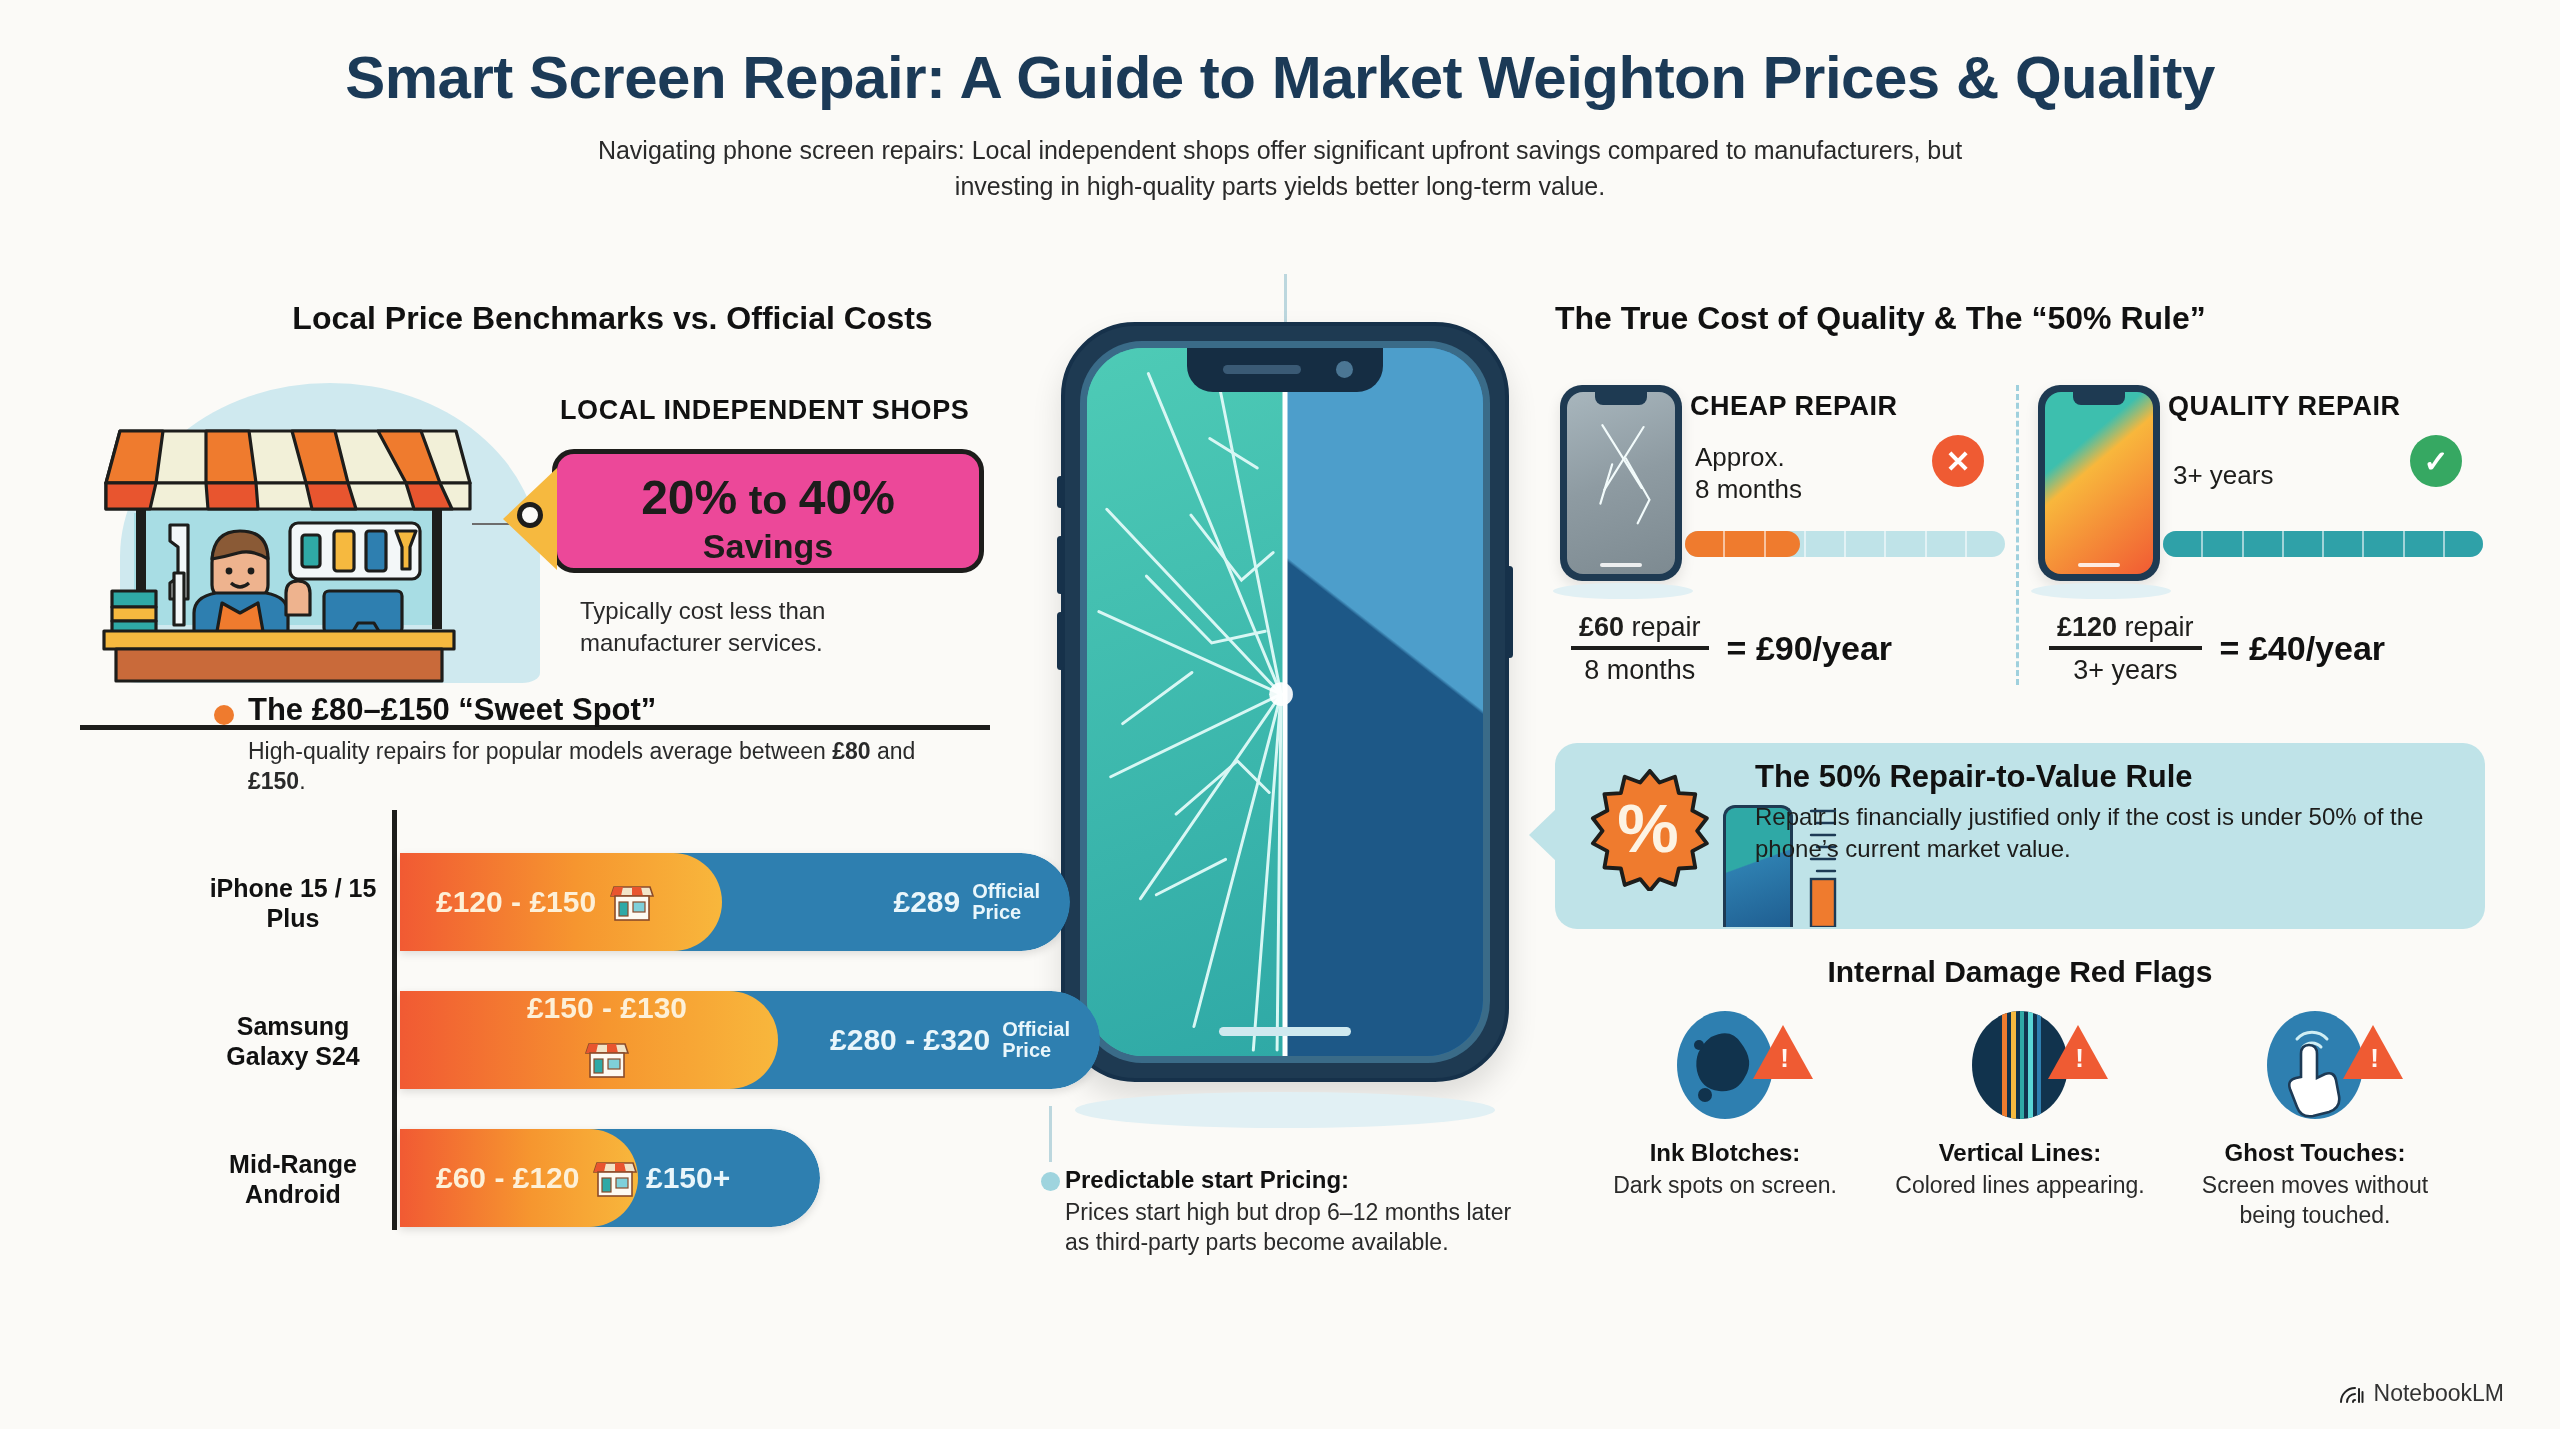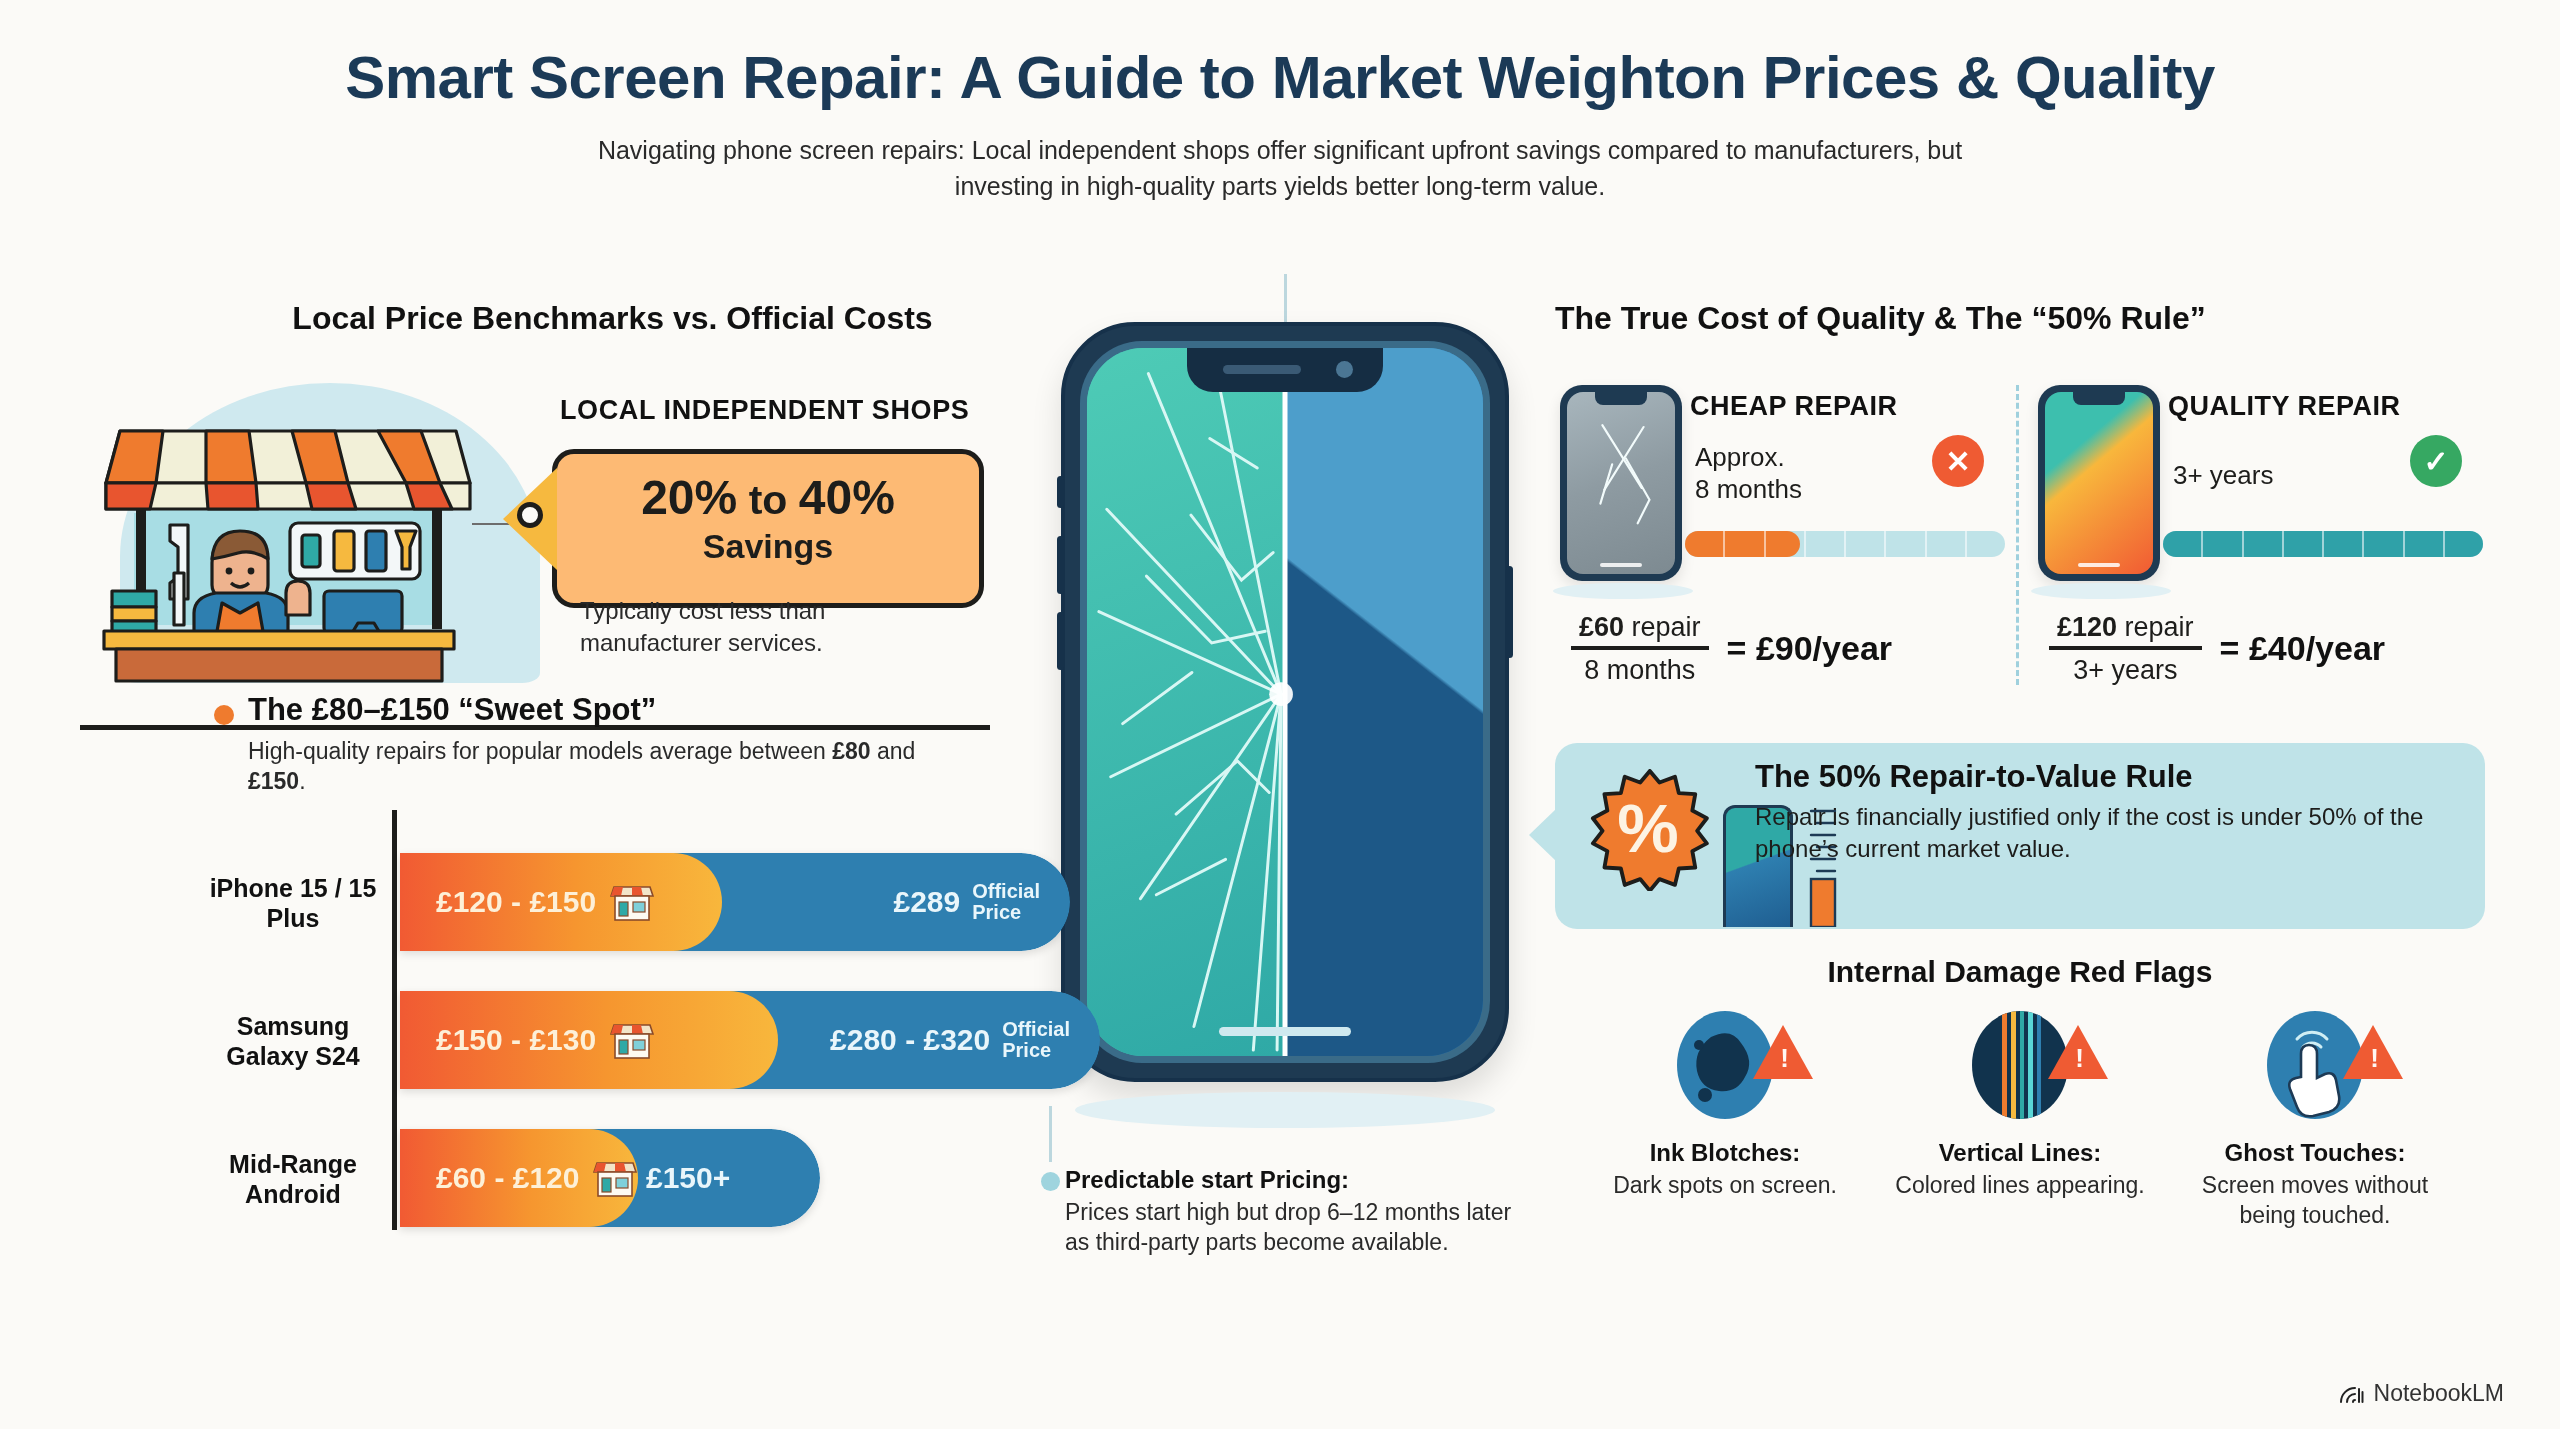--- a/index.html
+++ b/index.html
@@ -40,22 +40,22 @@
     position: absolute; left: 40px; top: 10px; width: 420px; height: 300px;
     background: #cfe9ef; border-radius: 50% 50% 18px 18px / 58% 58% 10px 10px;
   }
   #shop-illustration { position: absolute; left: 10px; top: 40px; width: 450px; height: 270px; }
   #shops-label {
     position: absolute; left: 480px; top: 22px;
     font-size: 27px; font-weight: bold; letter-spacing: 0.6px; color: #111;
   }
   #savings-tag {
     position: absolute; left: 472px; top: 76px;
-    width: 432px; height: 159px;
-    background: #fdba74; border: 5px solid #1d1d1b;
+    width: 432px; height: 124px;
+    background: #ec4899; border: 5px solid #1d1d1b;
     border-radius: 22px 22px 22px 22px;
   }
   #savings-tag:before {
     content: ""; position: absolute; left: -54px; top: 14px;
     width: 0; height: 0;
     border-top: 51px solid transparent; border-bottom: 51px solid transparent;
     border-right: 54px solid #f6b93f;
   }
   #tag-hole {
     position: absolute; left: -40px; top: 48px; width: 26px; height: 26px;
@@ -391,21 +391,21 @@
         </div>
       </div>
 
       <div class="bar-row">
         <div class="bar-label">Samsung Galaxy S24</div>
         <div class="bar-track" style="width:700px;">
           <div class="bar-official" style="left:0; width:700px;">
             <span class="bar-val-official">£280 - £320</span>
             <span class="bar-official-tag">Official<br>Price</span>
           </div>
-          <div class="bar-local" style="width:378px;">
+          <div class="bar-local" style="width:378px;flex-direction:column;">
             <span class="bar-val-local">£150 - £130</span>
             <svg class="shop-mini" viewBox="0 0 44 40">
               <path d="M4 5 h36 l3 9 H1 z" fill="#f2e4c8" stroke="#8a4b2a" stroke-width="1.6"></path>
               <path d="M4 5 h9 l-2 9 H1 z M22 5 h9 l2 9 h-11 z" fill="#e8552f"></path>
               <rect x="5" y="14" width="34" height="24" fill="#fdfaf2" stroke="#8a4b2a" stroke-width="1.6"></rect>
               <rect x="9" y="20" width="9" height="14" fill="#2fa9a6" stroke="#8a4b2a" stroke-width="1.2"></rect>
               <rect x="23" y="20" width="12" height="10" fill="#7fd0da" stroke="#8a4b2a" stroke-width="1.2"></rect>
             </svg>
           </div>
         </div>

